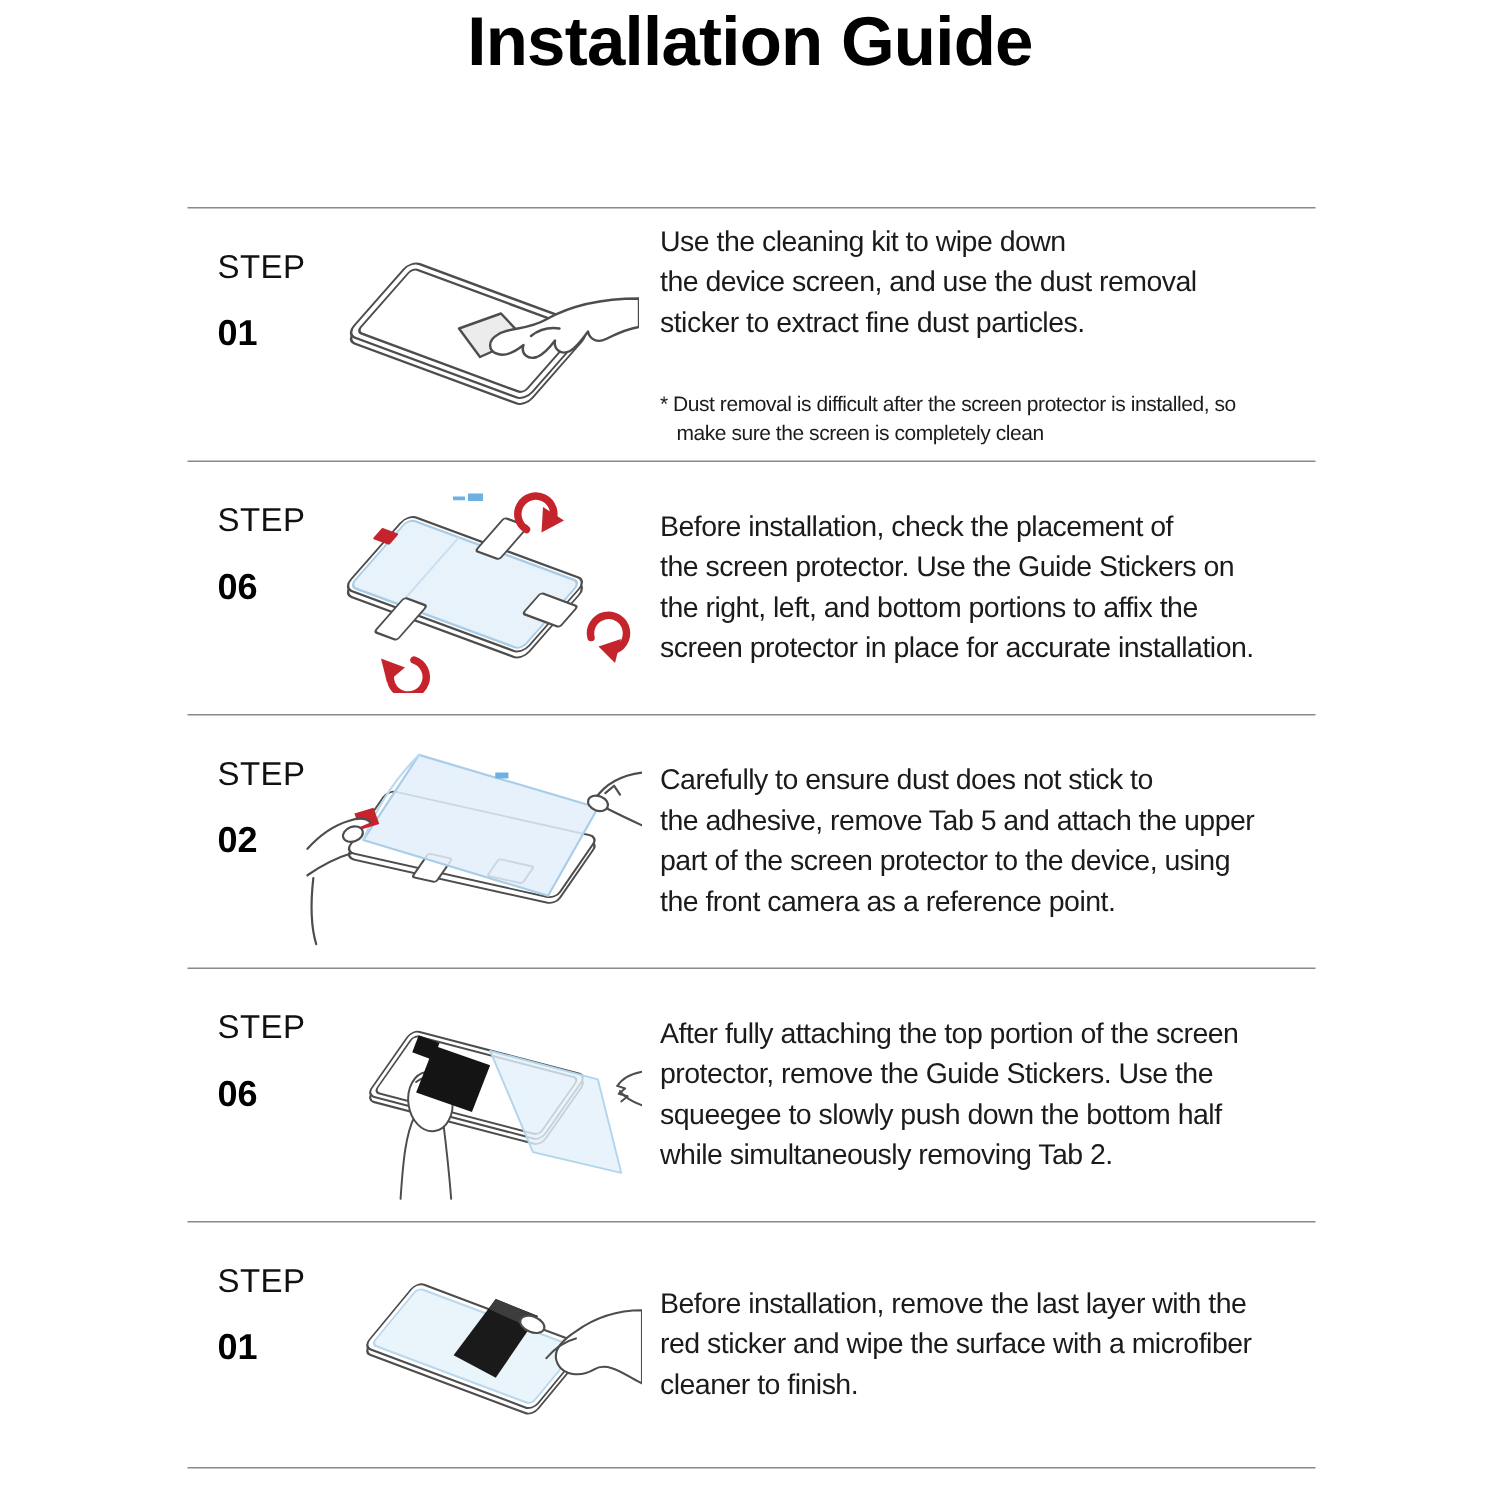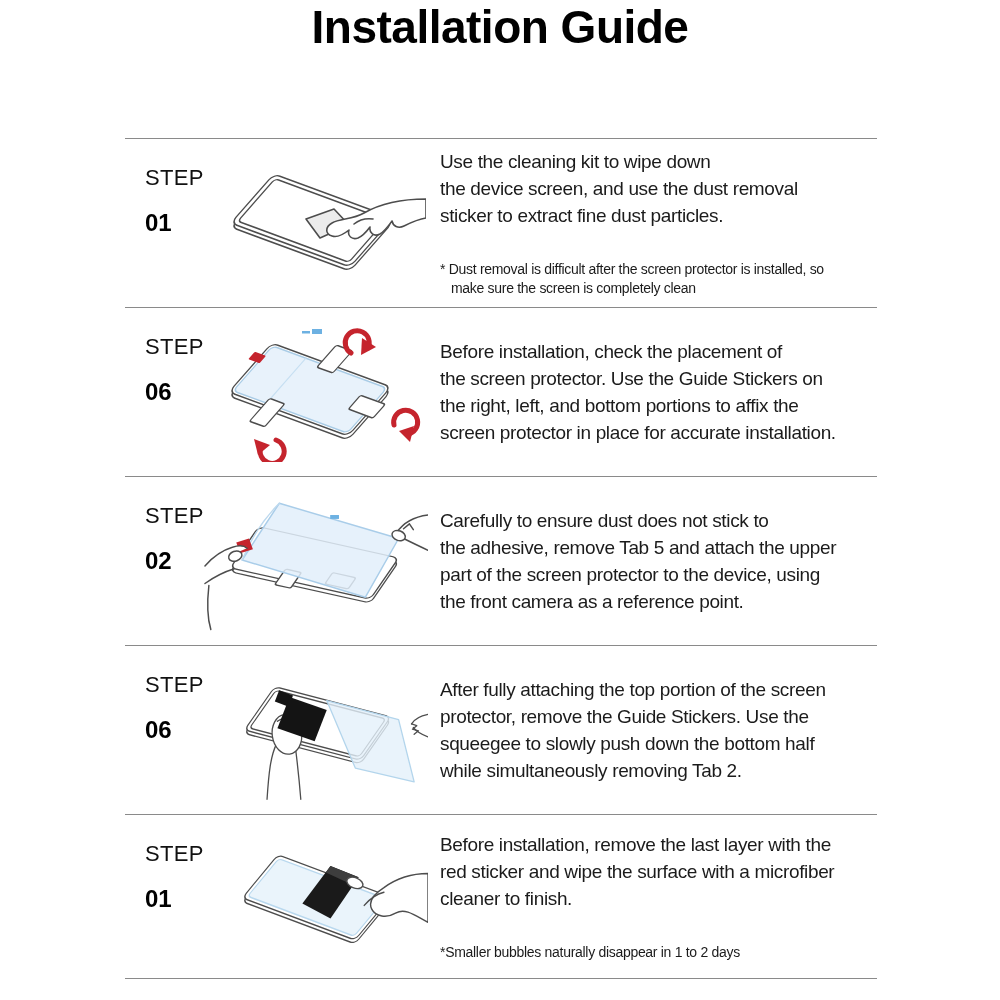--- a/index.html
+++ b/index.html
@@ -238,18 +238,17 @@
               <ellipse cx="162" cy="58" rx="9" ry="5.5" transform="rotate(22 162 58)" fill="#ffffff"></ellipse>
               <path d="M 172,82 C 178,75 185,70 193,68" fill="none"></path>
             </g>
           </g>
         </svg>
       </div>
       <div class="step-text">
         <div class="desc">Before installation, remove the last layer with the
 red sticker and wipe the surface with a microfiber
 cleaner to finish.</div>
-        <div class="note">*Smaller bubbles naturally disappear in 1 to 2 days</div>
       </div>
     </div>
 
   </div>
 </div>
 
 </body></html>

